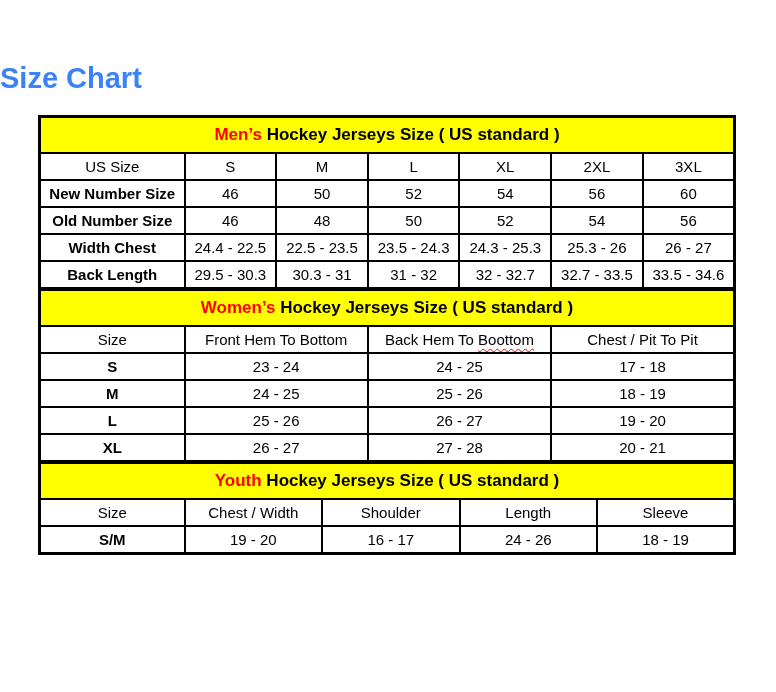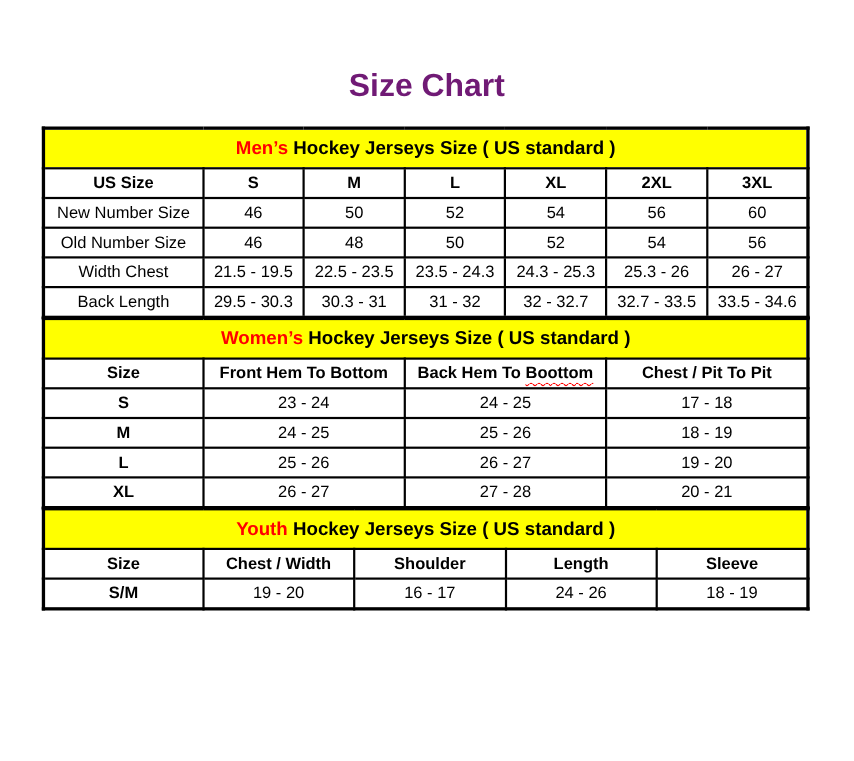--- a/index.html
+++ b/index.html
@@ -6,24 +6,23 @@
     margin: 0;
     padding: 0;
     background: #ffffff;
     width: 776px;
     height: 692px;
     font-family: "Liberation Sans", sans-serif;
     color: #000000;
   }
   .page-title {
     margin: 62px 0 20px 0;
-    text-align: center;
     font-size: 29px;
     font-weight: bold;
-    color: #701a75;
+    color: #3b82f6;
     letter-spacing: 0px;
   }
   .size-tables {
     width: 647px;
     margin-left: 38px;
   }
   table.size-table {
     border-collapse: collapse;
     table-layout: fixed;
     width: 698px;
@@ -43,25 +42,25 @@
     white-space: nowrap;
   }
   tr.banner-row td {
     background: #FFFF00;
     font-weight: bold;
     font-size: 17px;
     height: 34px;
   }
   .banner-highlight { color: #FF0000; }
   tr.header-row th {
-    font-weight: bold;
+    font-weight: normal;
     height: 25px;
   }
   tr.data-row td { height: 25px; }
-  td.row-label-normal { font-weight: normal; }
+  td.row-label-normal { font-weight: bold; }
   td.row-label-bold { font-weight: bold; }
   .misspelled {
     text-decoration: underline;
     text-decoration-style: wavy;
     text-decoration-color: #FF0000;
     text-decoration-thickness: 1px;
     text-underline-offset: 3px;
   }
   col.label-col { width: 145px; }
 </style>
@@ -108,21 +107,21 @@
       <td class="row-label-normal">Old Number Size</td>
       <td>46</td>
       <td>48</td>
       <td>50</td>
       <td>52</td>
       <td>54</td>
       <td>56</td>
     </tr>
     <tr class="data-row">
       <td class="row-label-normal">Width Chest</td>
-      <td>21.5 - 19.5</td>
+      <td>24.4 - 22.5</td>
       <td>22.5 - 23.5</td>
       <td>23.5 - 24.3</td>
       <td>24.3 - 25.3</td>
       <td>25.3 - 26</td>
       <td>26 - 27</td>
     </tr>
     <tr class="data-row">
       <td class="row-label-normal">Back Length</td>
       <td>29.5 - 30.3</td>
       <td>30.3 - 31</td>

